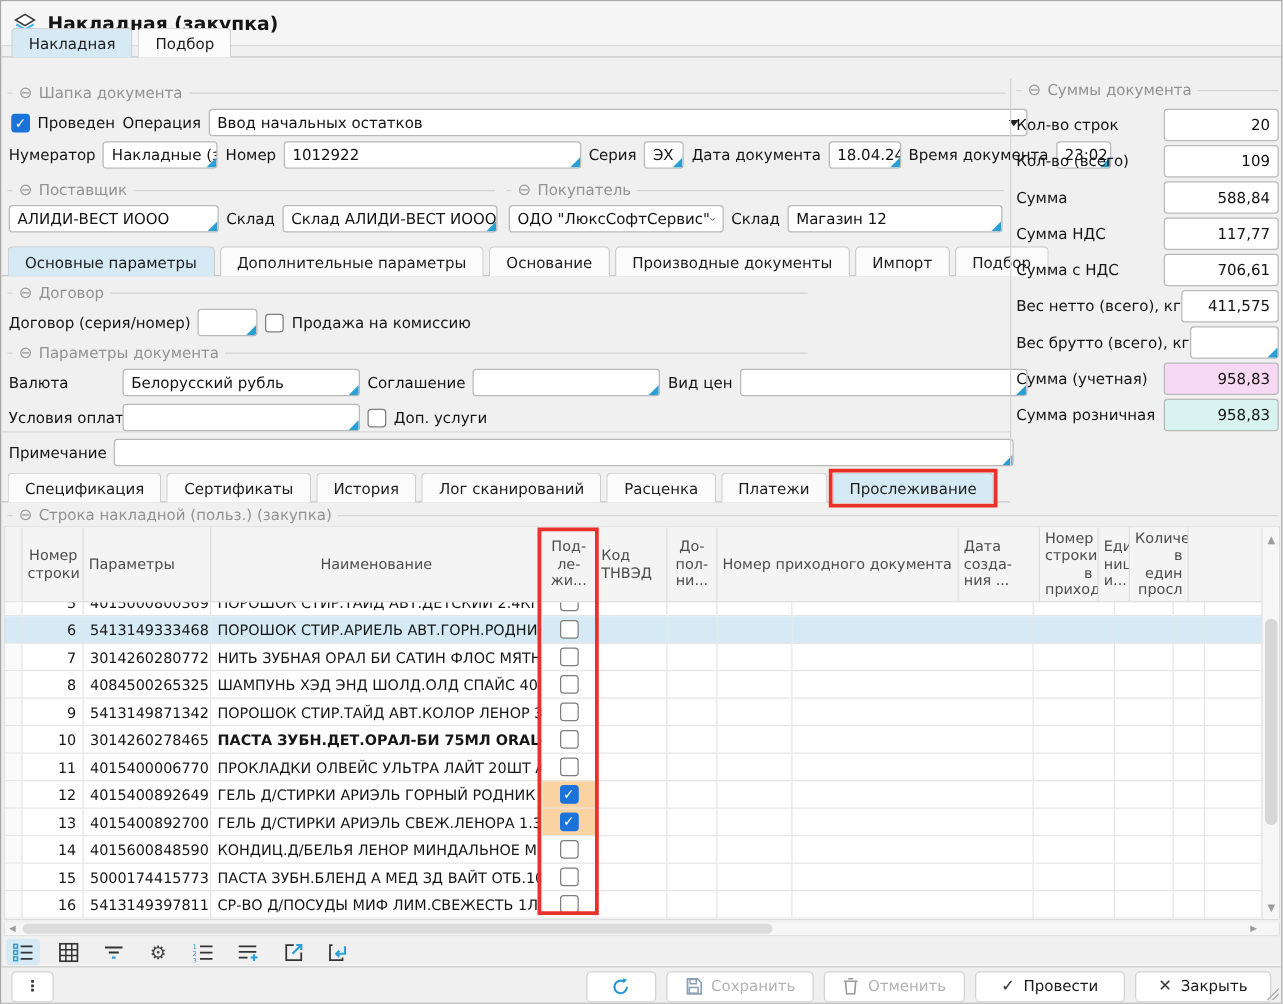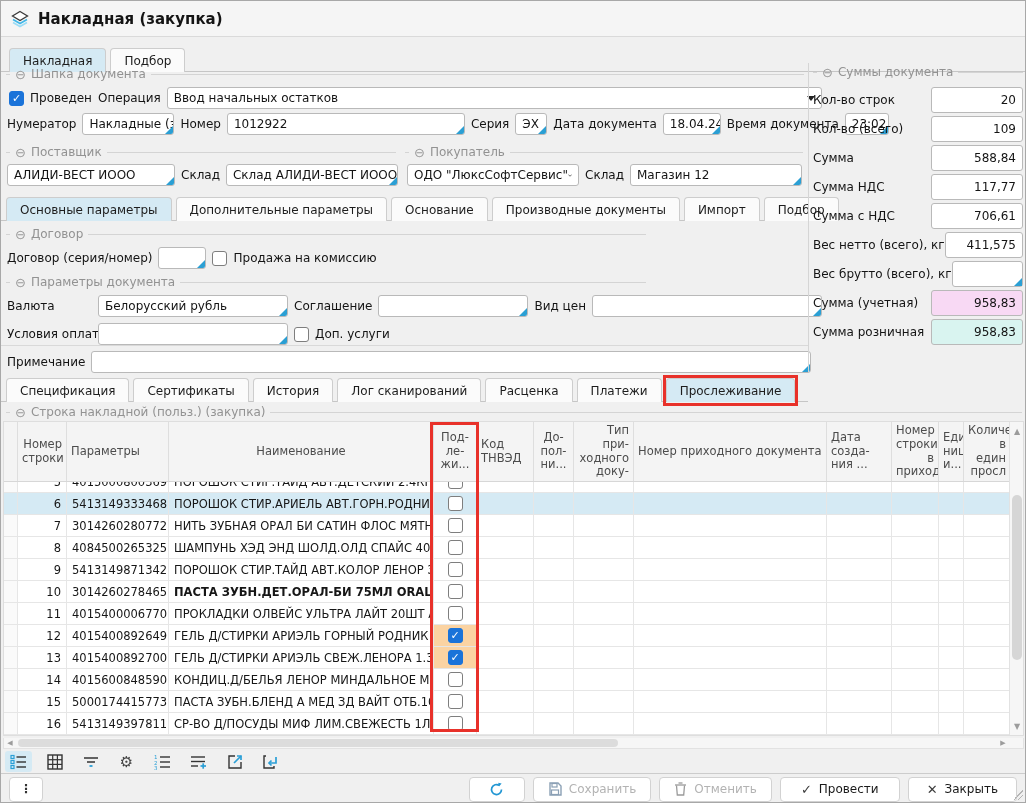--- a/index.html
+++ b/index.html
@@ -90,21 +90,21 @@
     <span>
       <svg width="18" height="18" viewBox="0 0 18 18">
         <polygon points="9,1.5 16.5,6 9,10.5 1.5,6" fill="#ffffff" stroke="#3a3a3a" stroke-width="1.3"></polygon>
         <polyline points="2,9.5 9,13.5 16,9.5" fill="none" stroke="#3fb7e9" stroke-width="1.6"></polyline>
         <polyline points="2,12.5 9,16.5 16,12.5" fill="none" stroke="#9adcf5" stroke-width="1.6"></polyline>
       </svg>
     </span>
     <span class="title">Накладная (закупка)</span>
   </div>
 
-  <div class="tabstrip" id="main-tabs" style="left:0;top:44px;width:1026px;height:27px;padding-left:8px;">
+  <div class="tabstrip" id="main-tabs" style="left:0;top:18px;width:1026px;height:27px;padding-left:8px;">
       <div class="tab active">Накладная</div>
       <div class="tab">Подбор</div>
     </div>
 
   <div class="ghead" style="position:absolute;left:5px;top:64px;width:798px;">
     <span class="pre"></span>
       <span class="minus">⊖</span>
     <span>Шапка документа</span>
       <span class="line"></span>
   </div>
@@ -308,23 +308,20 @@
 строки</div>
         <div class="hcell" style="width: 102px; text-align: left;">Параметры</div>
         <div class="hcell" style="width: 265px; text-align: center;">Наименование</div>
         <div class="hcell" style="width: 43px; text-align: center;">Под-
 ле-
 жи...</div>
         <div class="hcell" style="width: 57px; text-align: left;">Код ТНВЭД</div>
         <div class="hcell" style="width: 40px; text-align: center;">До-
 пол-
 ни...</div>
-        <div class="hcell" style="width: 60px; text-align: right;">Тип при-
-ходного
-доку-</div>
         <div class="hcell" style="width: 193px; text-align: left;">Номер приходного документа</div>
         <div class="hcell" style="width: 65px; text-align: left;">Дата
 созда-
 ния ...</div>
         <div class="hcell" style="width: 47px; text-align: right;">Номер
 строки в
 приход..</div>
         <div class="hcell" style="width: 25px; text-align: left;">Еди
 ниц
 и...</div>

